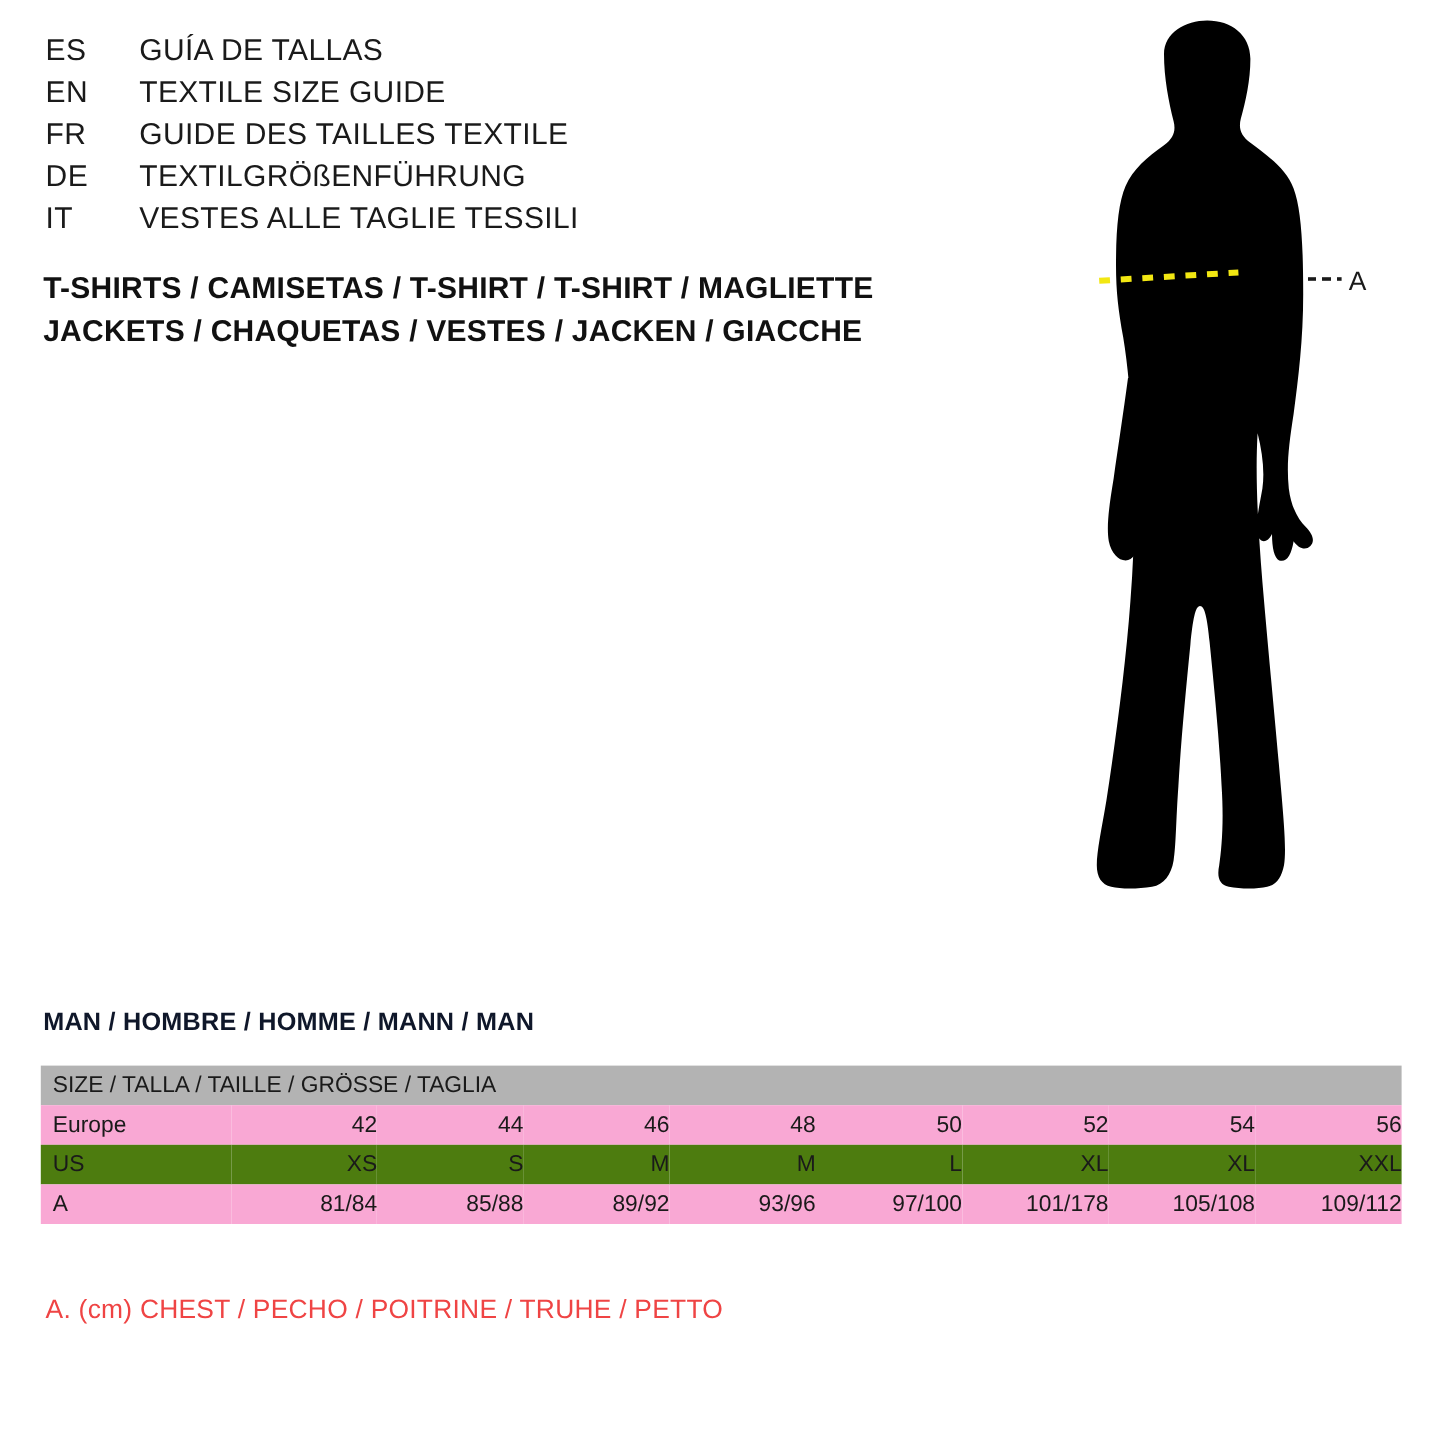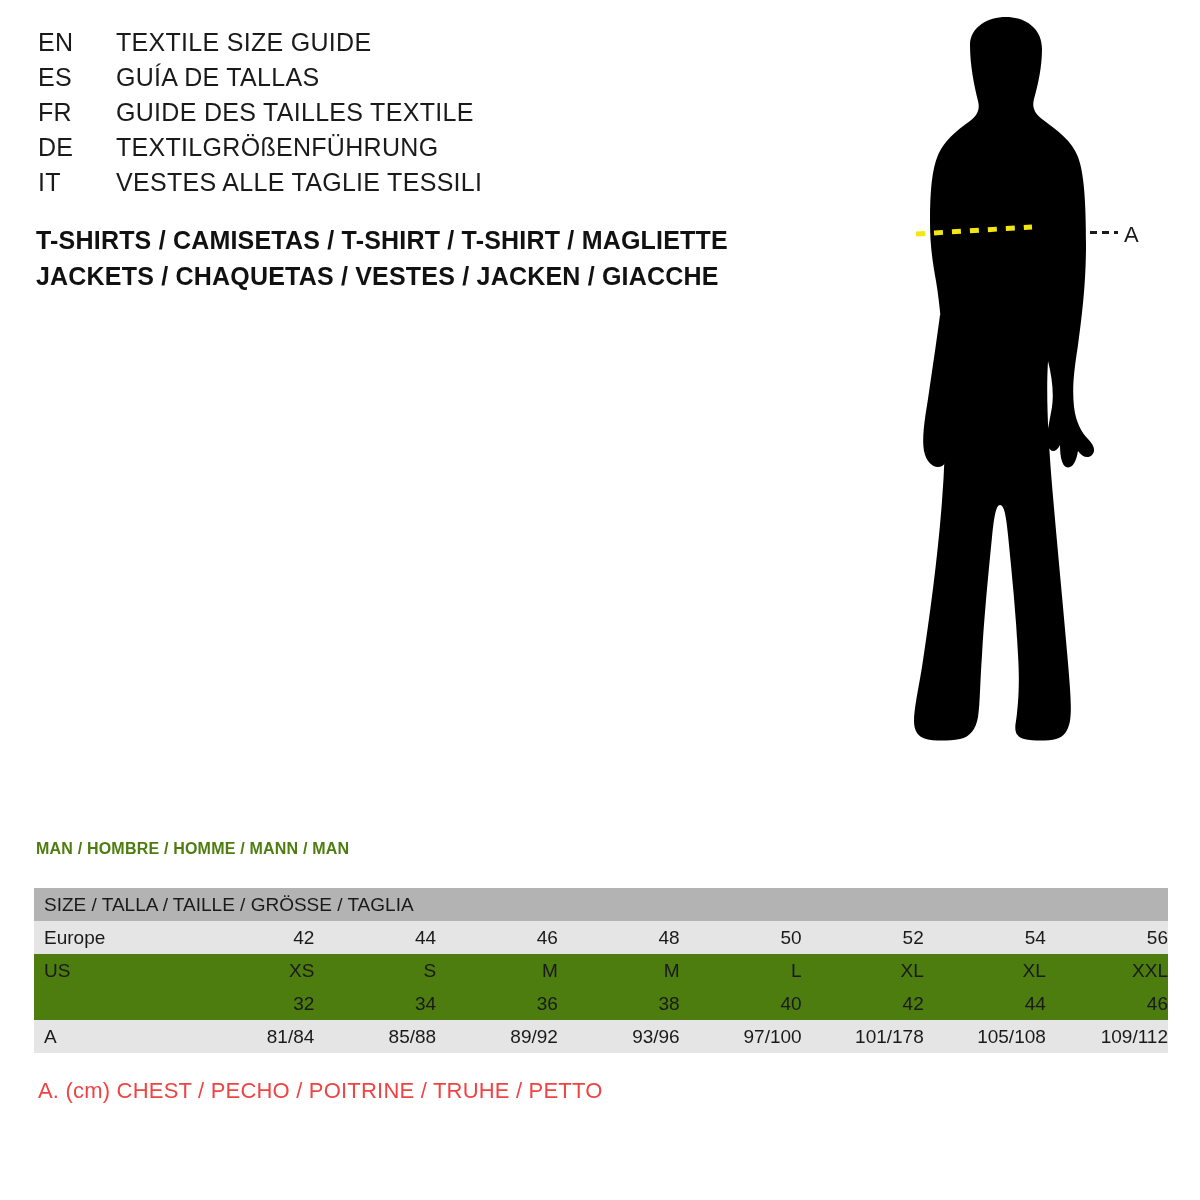--- a/index.html
+++ b/index.html
@@ -86,24 +86,24 @@
     width: 28px;
     height: 3px;
     background: repeating-linear-gradient(to right, #1a1a1a 0 7px, transparent 7px 12px);
   }
 
   
   .section-title {
     position: absolute;
     left: 36px;
     top: 840px;
-    font-size: 16px;
+    font-size: 21px;
     font-weight: bold;
     letter-spacing: 0.2px;
-    color: #4d7c0f;
+    color: #0f172a;
   }
 
   table.size-table {
     position: absolute;
     left: 34px;
     top: 888px;
     width: 1134px;
     border-collapse: collapse;
     font-size: 19px;
   }
@@ -111,21 +111,21 @@
     padding: 0;
     height: 33px;
     vertical-align: middle;
   }
   .row-head td {
     background: #b3b3b3;
     font-size: 19px;
     color: #1a1a1a;
   }
   .row-alt td { background: #4d7c0f; }
-  .row-plain td { background: #e5e5e5; }
+  .row-plain td { background: #f9a8d4; }
 
   .cell-label {
     width: 150px;
     padding-left: 10px !important;
     text-align: left;
   }
   .cell-val {
     width: 123px;
     text-align: right;
   }
@@ -139,26 +139,26 @@
     letter-spacing: 0.2px;
   }
 </style>
 </head>
 <body>
 
 <div class="page">
 
   <div class="lang-block">
     <div class="lang-row">
+      <span class="lang-code">ES</span>
+      <span class="lang-text">GUÍA DE TALLAS</span>
+    </div>
+    <div class="lang-row">
       <span class="lang-code">EN</span>
       <span class="lang-text">TEXTILE SIZE GUIDE</span>
-    </div>
-    <div class="lang-row">
-      <span class="lang-code">ES</span>
-      <span class="lang-text">GUÍA DE TALLAS</span>
     </div>
     <div class="lang-row">
       <span class="lang-code">FR</span>
       <span class="lang-text">GUIDE DES TAILLES TEXTILE</span>
     </div>
     <div class="lang-row">
       <span class="lang-code">DE</span>
       <span class="lang-text">TEXTILGRÖßENFÜHRUNG</span>
     </div>
     <div class="lang-row">
@@ -257,31 +257,20 @@
         <td class="cell-label">US</td>
         <td class="cell-val">XS</td>
         <td class="cell-val">S</td>
         <td class="cell-val">M</td>
         <td class="cell-val">M</td>
         <td class="cell-val">L</td>
         <td class="cell-val">XL</td>
         <td class="cell-val">XL</td>
         <td class="cell-val">XXL</td>
       </tr>
-      <tr class="row-alt">
-        <td class="cell-label"></td>
-        <td class="cell-val">32</td>
-        <td class="cell-val">34</td>
-        <td class="cell-val">36</td>
-        <td class="cell-val">38</td>
-        <td class="cell-val">40</td>
-        <td class="cell-val">42</td>
-        <td class="cell-val">44</td>
-        <td class="cell-val">46</td>
-      </tr>
       <tr class="row-plain">
         <td class="cell-label">A</td>
         <td class="cell-val">81/84</td>
         <td class="cell-val">85/88</td>
         <td class="cell-val">89/92</td>
         <td class="cell-val">93/96</td>
         <td class="cell-val">97/100</td>
         <td class="cell-val">101/178</td>
         <td class="cell-val">105/108</td>
         <td class="cell-val">109/112</td>

